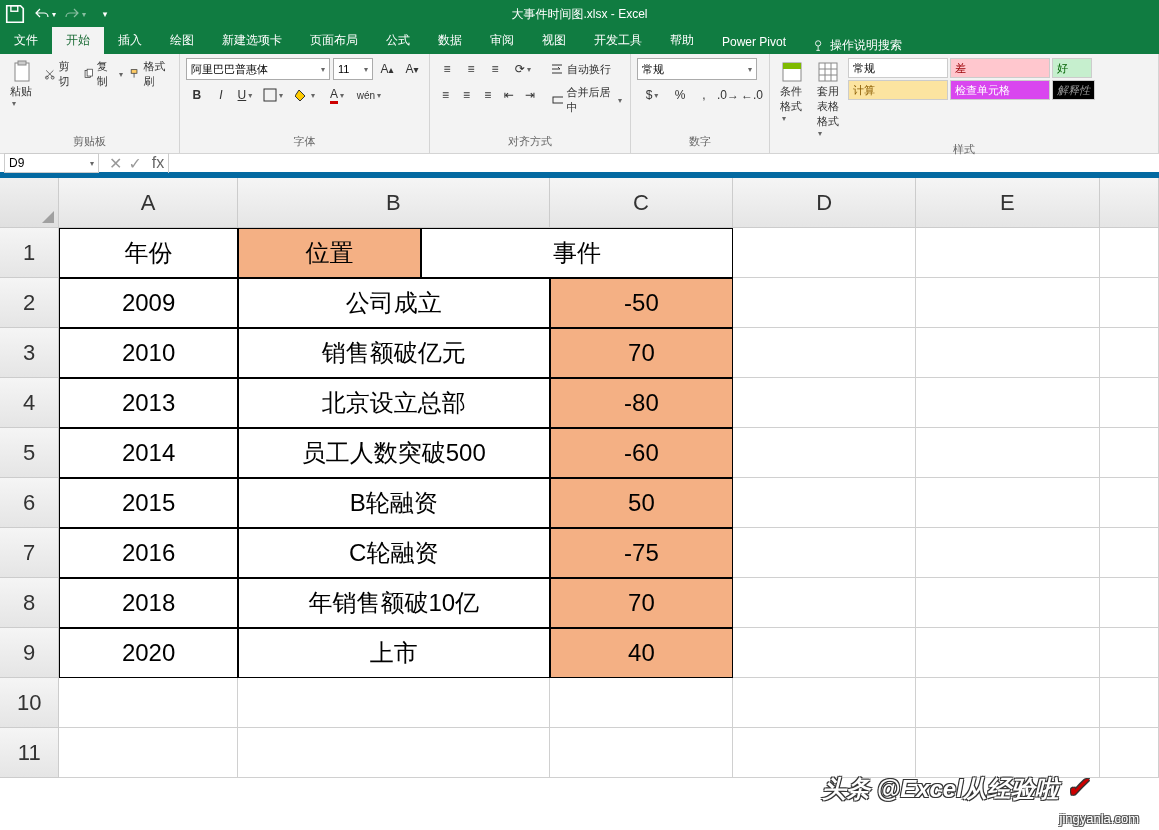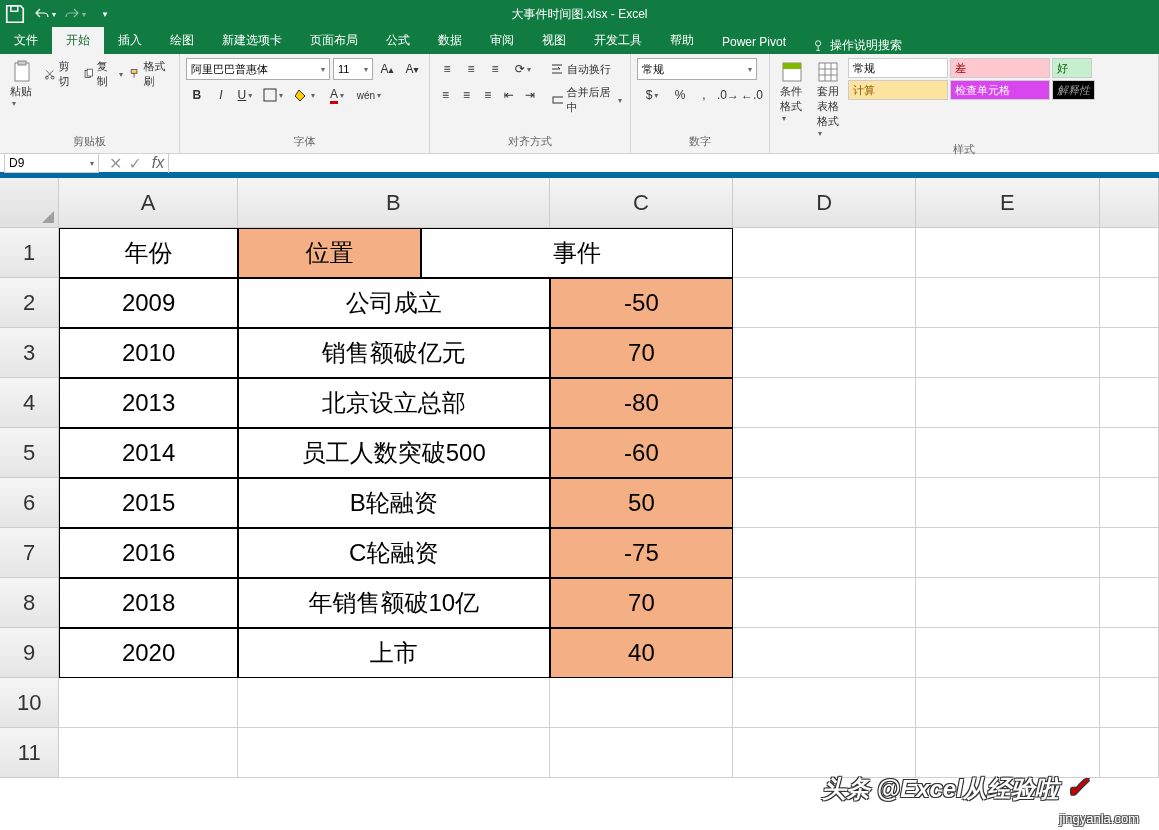--- a/index.html
+++ b/index.html
@@ -24,21 +24,21 @@
 .font-row { display: flex; gap: 3px; align-items: center; margin-bottom: 4px; }
 .font-select { border: 1px solid #ababab; background: #fff; font-size: 11px; height: 22px; padding: 0 4px; display: flex; align-items: center; justify-content: space-between; }
 .btn-row { display: flex; gap: 2px; }
 .iconbtn { width: 22px; height: 22px; display: flex; align-items: center; justify-content: center; cursor: pointer; font-size: 12px; color: #333; }
 .iconbtn.wide { width: 30px; }
 .style-gallery { display: grid; grid-template-columns: repeat(3, 100px); gap: 2px; }
 .style-cell { border: 1px solid #ccc; height: 20px; font-size: 11px; display: flex; align-items: center; padding: 0 4px; }
 .namebox-row { height: 24px; border-bottom: 6px solid #0369a1; display: flex; align-items: center; background: #fff; }
 .namebox { width: 95px; border: 1px solid #ccc; height: 20px; margin: 0 4px; font-size: 12px; padding: 0 4px; display: flex; align-items: center; justify-content: space-between; }
 .fx-controls { display: flex; gap: 6px; padding: 0 6px; color: #999; }
-.fx-label { font-style: italic; color: #666; padding: 0 4px; }
+.fx-label { color: #666; padding: 0 4px; }
 .formula-bar { flex: 1; border-left: 1px solid #ccc; height: 20px; padding: 0 4px; }
 .grid-area { position: relative; background: #fff; }
 .col-headers { display: flex; height: 50px; }
 .corner { width: 60px; background: linear-gradient(to bottom, #f0f0f0, #e0e0e0); border-right: 1px solid #ccc; border-bottom: 1px solid #ccc; position: relative; }
 .corner::after { content: ""; position: absolute; right: 4px; bottom: 4px; border-left: 12px solid transparent; border-bottom: 12px solid #a0a0a0; }
 .col-h { background: linear-gradient(to bottom, #f5f5f5, #e5e5e5); border-right: 1px solid #ccc; border-bottom: 1px solid #ccc; text-align: center; font-size: 22px; color: #333; display: flex; align-items: center; justify-content: center; }
 .row { display: flex; height: 50px; }
 .row-h { width: 60px; background: linear-gradient(to bottom, #f5f5f5, #e5e5e5); border-right: 1px solid #ccc; border-bottom: 1px solid #ccc; text-align: center; font-size: 22px; color: #333; display: flex; align-items: center; justify-content: center; }
 .cell { border-right: 1px solid #d0d0d0; border-bottom: 1px solid #d0d0d0; display: flex; align-items: center; justify-content: center; font-size: 24px; color: #000; }
 .cell.bordered { border: 1px solid #000; }

